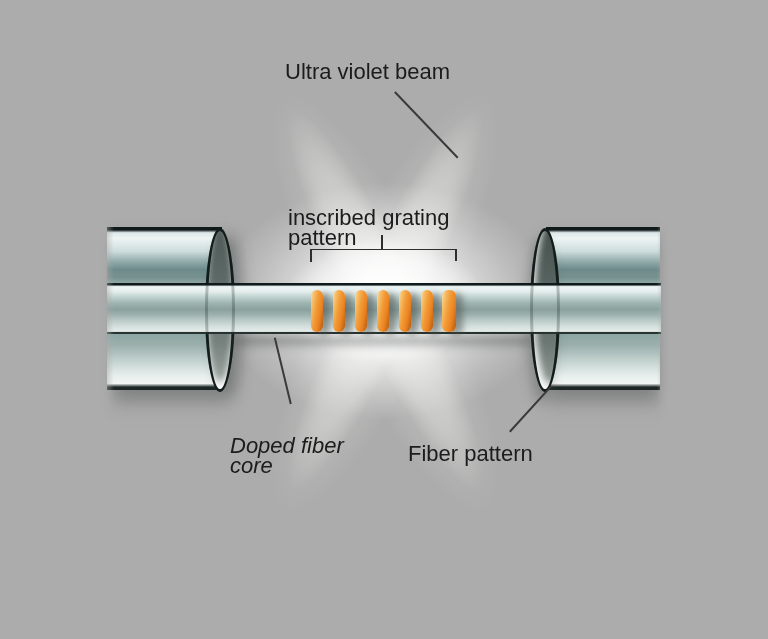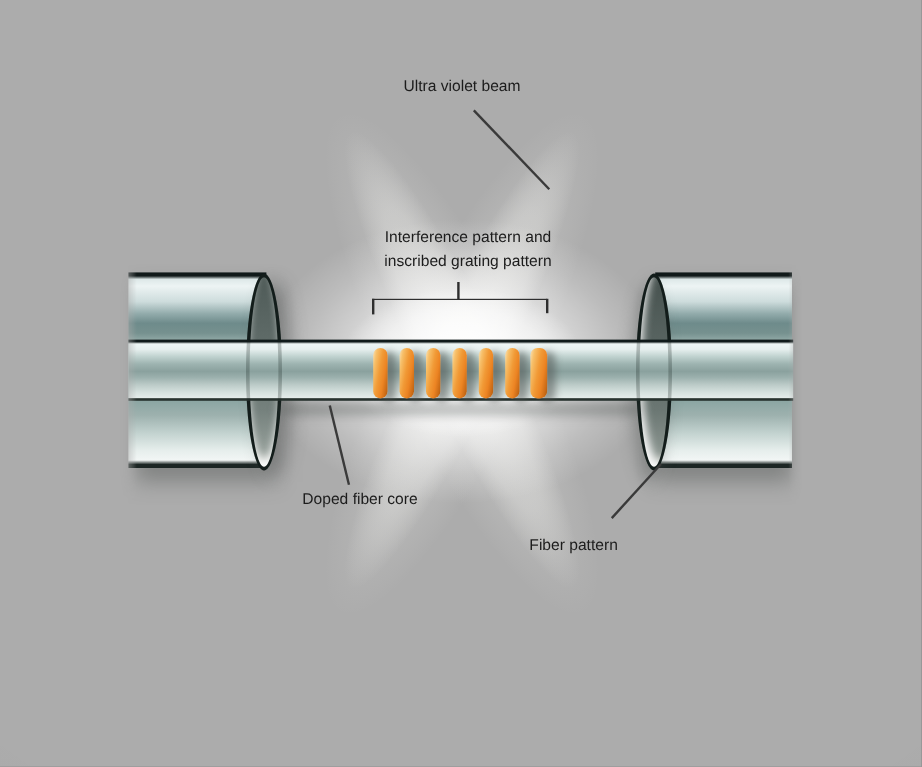--- a/index.html
+++ b/index.html
@@ -61,25 +61,25 @@
     border:3px solid rgba(16,26,24,0.25); box-sizing:border-box;}
   .ellipse-ghost.left{left:106px;}
   .ellipse-ghost.right{left:431px;}
   .grating{left:0; top:0; width:100%; height:100%;}
   .stripe{position:absolute; top:75px; height:42px; width:12px; border-radius:6px;
     background:linear-gradient(100deg,
       var(--grating_highlight,#f8e3bb) 0%, #f7c06a 18%, #f19a36 45%,
       var(--grating_orange,#ec8423) 68%, #c96a16 88%, #a05a17 100%);
     box-shadow:7px 3px 6px rgba(75,80,78,0.5);}
   
-  .label{position:absolute; font-size:13px; line-height:20px; text-align:center;
+  .label{position:absolute; font-size:22px; line-height:20px; 
     color:var(--label_text,#1c1c1c); z-index:10;}
   .lbl-uv{left:285px; top:62px; width:200px;}
   .lbl-int{left:288px; top:188px; width:204px;}
-  .lbl-core{left:230px; top:406px; width:140px;}
+  .lbl-core{left:230px; top:436px; width:140px;font-style:italic;}
   .lbl-clad{left:408px; top:444px; width:140px;}
   .line{position:absolute; height:1.6px; background:#3a3a3a; transform-origin:0 50%; z-index:10;}
   .line-uv{left:395px; top:91px; width:91px; transform:rotate(46.3deg);}
   .line-core{left:275px; top:337px; width:68px; transform:rotate(76.4deg);}
   .line-clad{left:551px; top:386px; width:61px; transform:rotate(132.3deg);}
   .bracket{position:absolute; background:#2e2e2e; z-index:10;}
   .br-stem{left:381px; top:235px; width:1.6px; height:15px;}
   .br-horiz{left:310px; top:248.5px; width:146px; height:1.6px;}
   .br-tick-l{left:310px; top:248.5px; width:1.6px; height:13.5px;}
   .br-tick-r{left:455px; top:248.5px; width:1.6px; height:12.5px;}
@@ -114,21 +114,21 @@
         <div class="stripe" style="left: 300px; width: 12px;"></div>
         <div class="stripe" style="left: 322px; width: 12px;"></div>
         <div class="stripe" style="left: 343px; width: 14px;"></div>
       </div>
   </div>
 
   <div class="label lbl-uv">Ultra violet beam</div>
   <div class="line line-uv"></div>
 
   <div class="label lbl-int">
-    <span>Interference pattern and</span><br>
+    <br>
     <span>inscribed grating pattern</span>
   </div>
   <div class="bracket br-stem"></div>
   <div class="bracket br-horiz"></div>
   <div class="bracket br-tick-l"></div>
   <div class="bracket br-tick-r"></div>
 
   <div class="label lbl-core">Doped fiber core</div>
   <div class="line line-core"></div>
 

